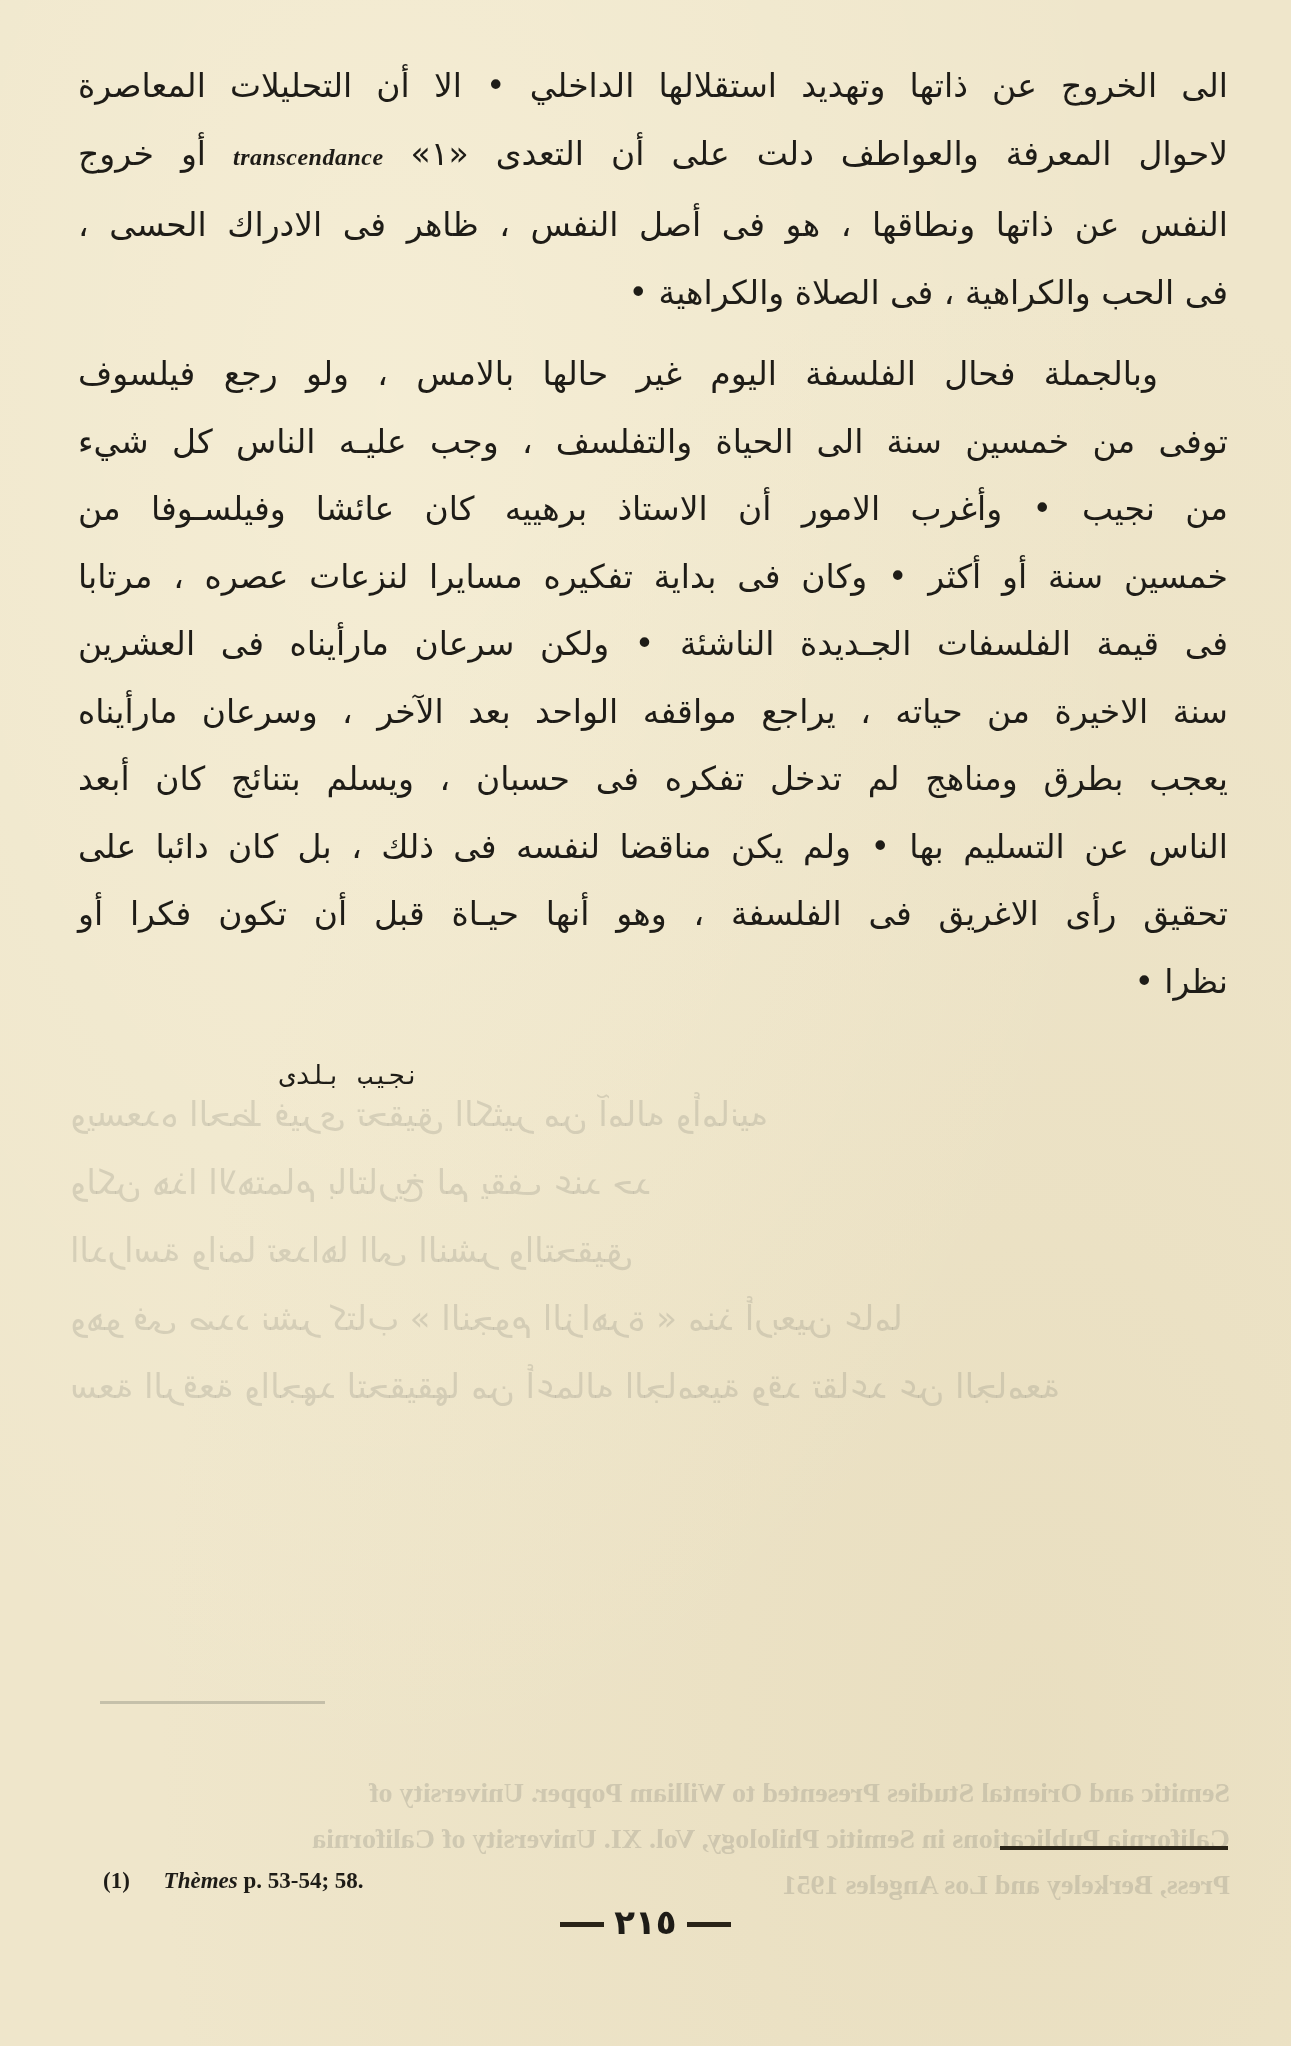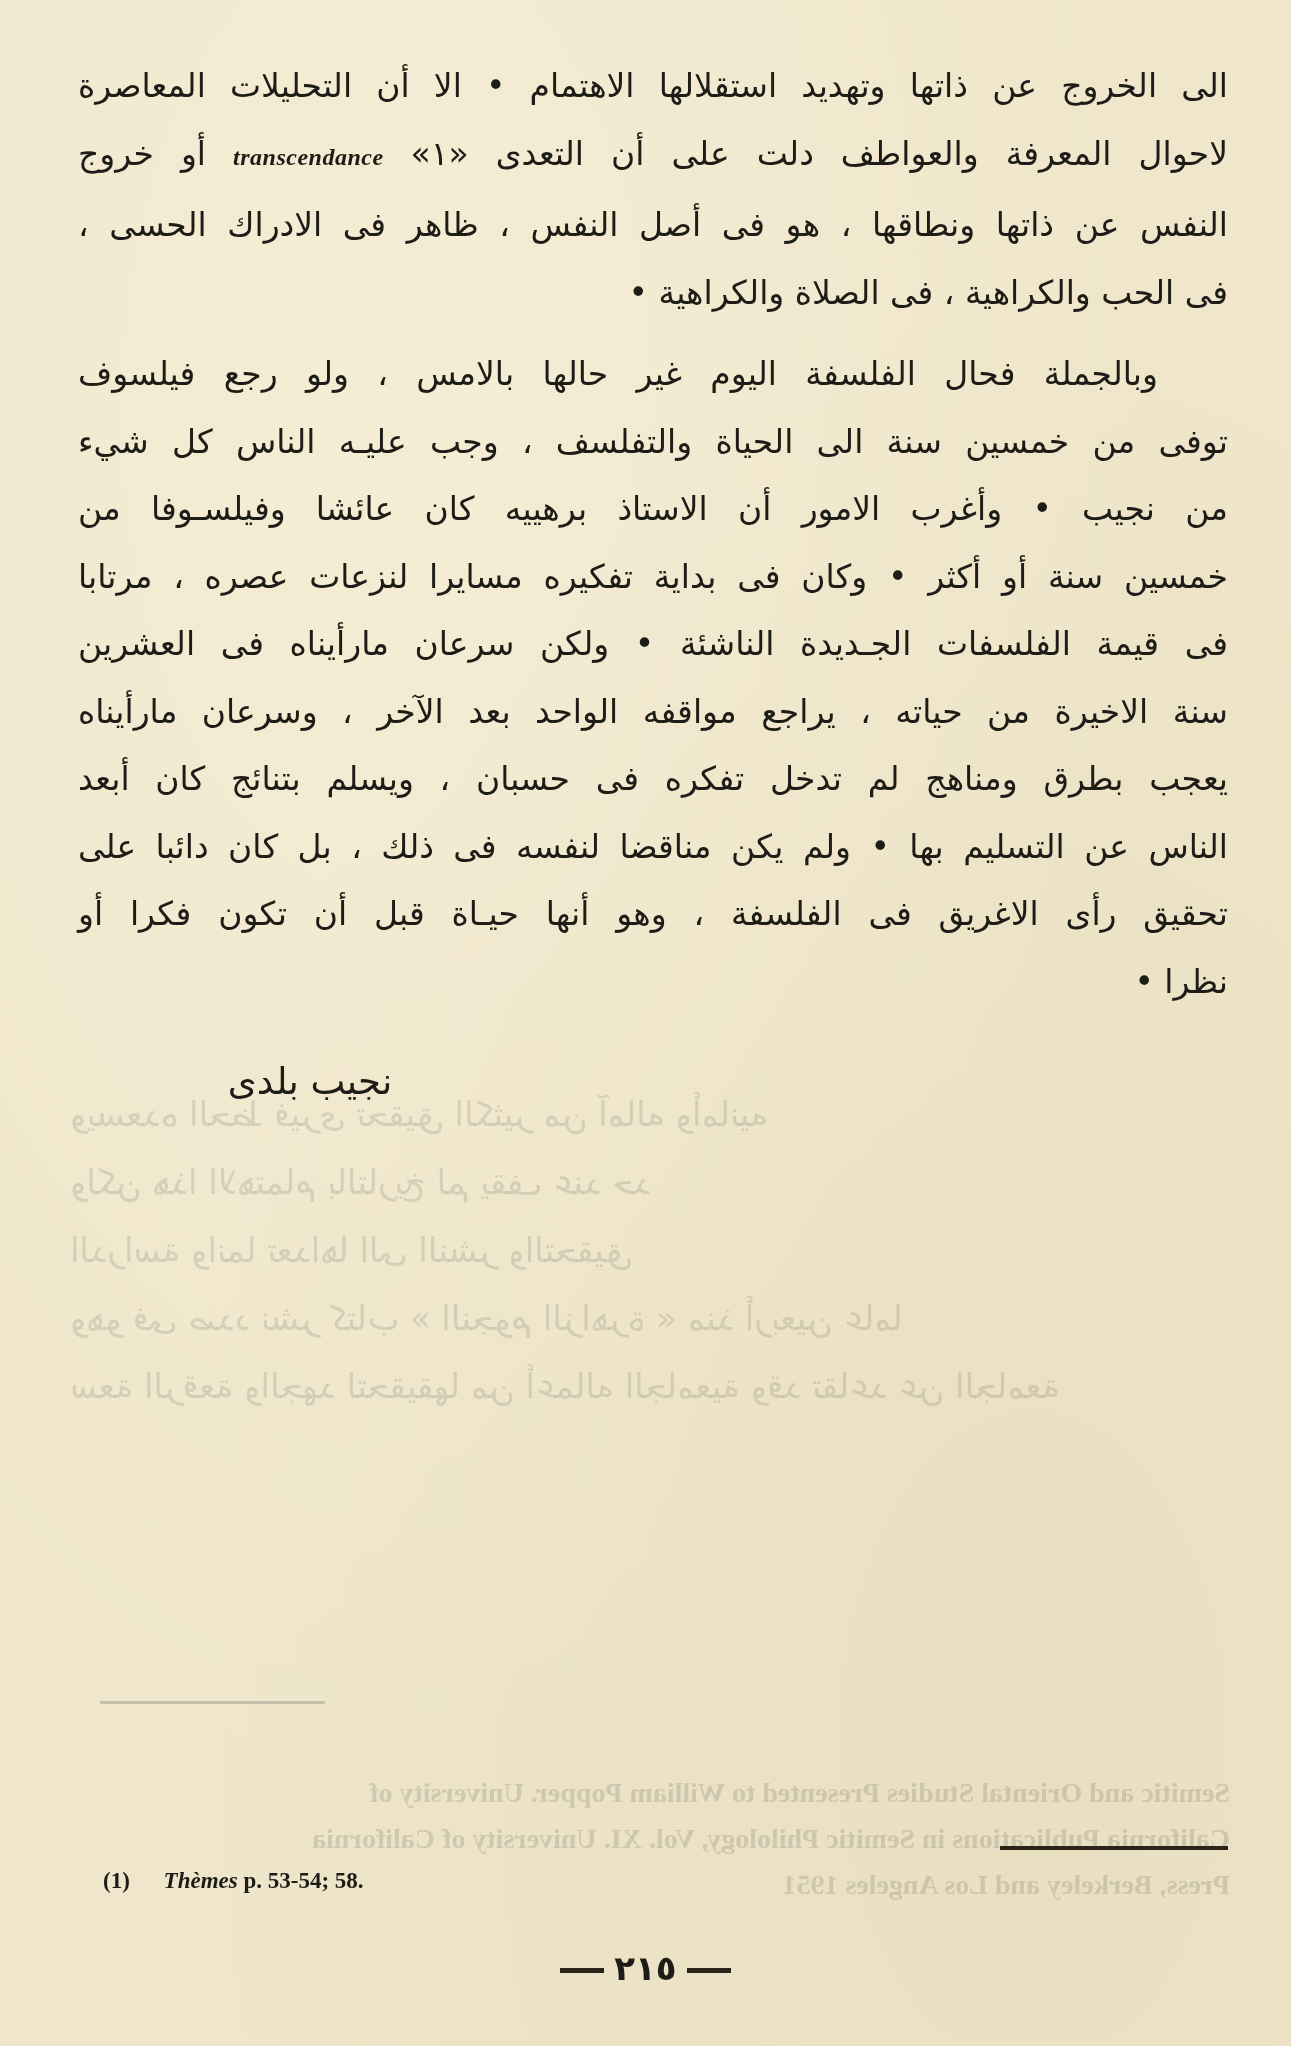--- a/index.html
+++ b/index.html
@@ -99,23 +99,24 @@
       letter-spacing: 0.5px;
       font-style: italic;
     }
 
     .signature {
       position: absolute;
       left: 200px;
       top: 1060px;
       width: 220px;
       direction: rtl;
-      text-align: center;
-      font-size: 37px;
-      color: #1e1c17;
+      text-align: right;
+      font-size: 26px;
+      color: #1e1c17;
+      font-family: Liberation Mono, monospace;
     }
 
     .footnote-rule {
       position: absolute;
       left: 1000px;
       top: 1846px;
       width: 228px;
       height: 4px;
       background: #2a2418;
     }
@@ -131,21 +132,21 @@
       white-space: nowrap;
       margin-left: 31px;
     }
     .footnote .fn-num { margin-right: 28px; }
     .footnote .fn-title { font-style: italic; }
 
     .page-number {
       position: absolute;
       left: 0;
       width: 1291px;
-      top: 1948px;
+      top: 1902px;
       text-align: center;
       font-family: "DejaVu Sans", sans-serif;
       font-weight: bold;
       font-size: 34px;
       color: #1e1c17;
       direction: rtl;
     }
     .page-number .dash {
       display: inline-block;
       width: 44px;
@@ -169,21 +170,21 @@
   </div>
   <div class="bleed-rule"></div>
   <div class="bleed-eng">
     <div>Semitic and Oriental Studies Presented to William Popper. University of</div>
     <div>California Publications in Semitic Philology, Vol. XI. University of California</div>
     <div>Press, Berkeley and Los Angeles 1951</div>
   </div>
 
   <div class="body-text">
     <div class="para">
-      <span class="ln">الى الخروج عن ذاتها وتهديد استقلالها الاهتمام • الا أن التحليلات المعاصرة</span>
+      <span class="ln">الى الخروج عن ذاتها وتهديد استقلالها الداخلي • الا أن التحليلات المعاصرة</span>
       <span class="ln"><span>لاحوال المعرفة والعواطف دلت على أن التعدى «١»</span> <span class="latin">transcendance</span> <span>أو خروج</span></span>
       <span class="ln">النفس عن ذاتها ونطاقها ، هو فى أصل النفس ، ظاهر فى الادراك الحسى ،</span>
       <span class="ln last">فى الحب والكراهية ، فى الصلاة والكراهية •</span>
     </div>
     <div class="para-gap"></div>
     <div class="para">
       <span class="ln indent">وبالجملة فحال الفلسفة اليوم غير حالها بالامس ، ولو رجع فيلسوف</span>
       <span class="ln">توفى من خمسين سنة الى الحياة والتفلسف ، وجب عليـه الناس كل شيء</span>
       <span class="ln">من نجيب • وأغرب الامور أن الاستاذ برهييه كان عائشا وفيلسـوفا من</span>
       <span class="ln">خمسين سنة أو أكثر • وكان فى بداية تفكيره مسايرا لنزعات عصره ، مرتابا</span>

